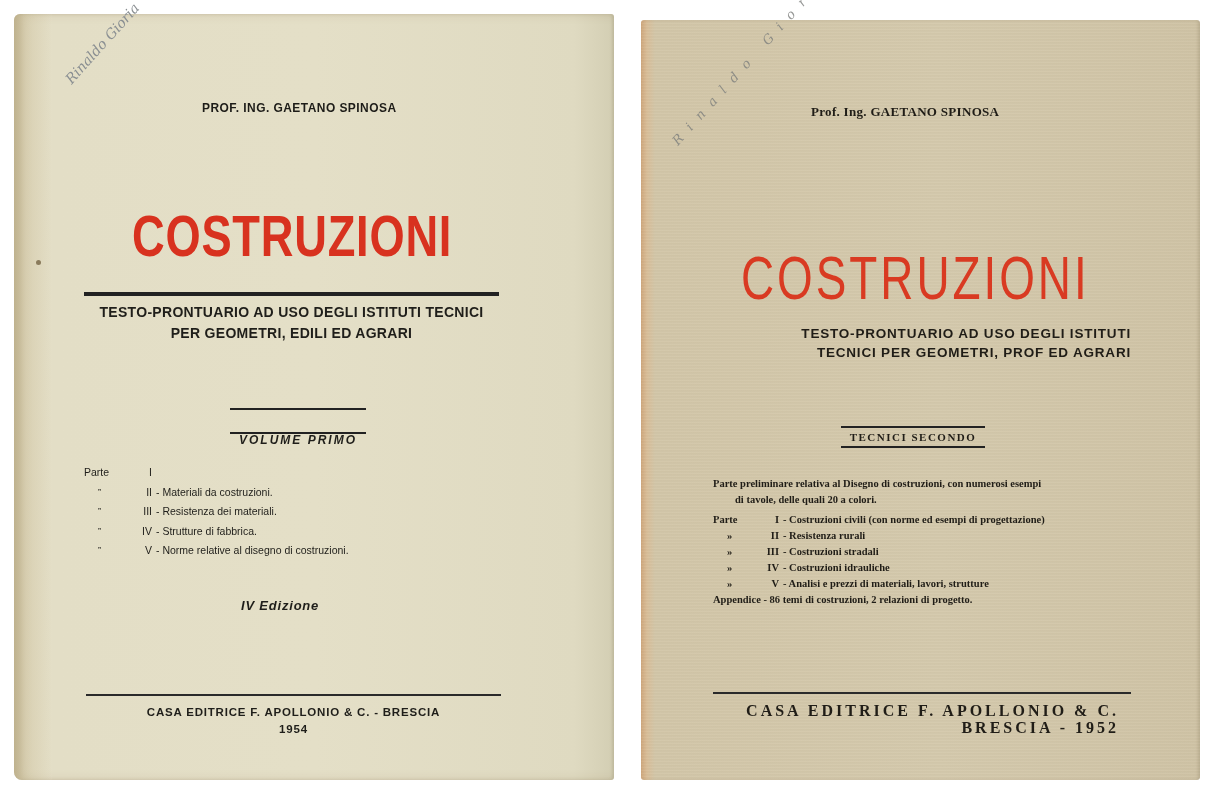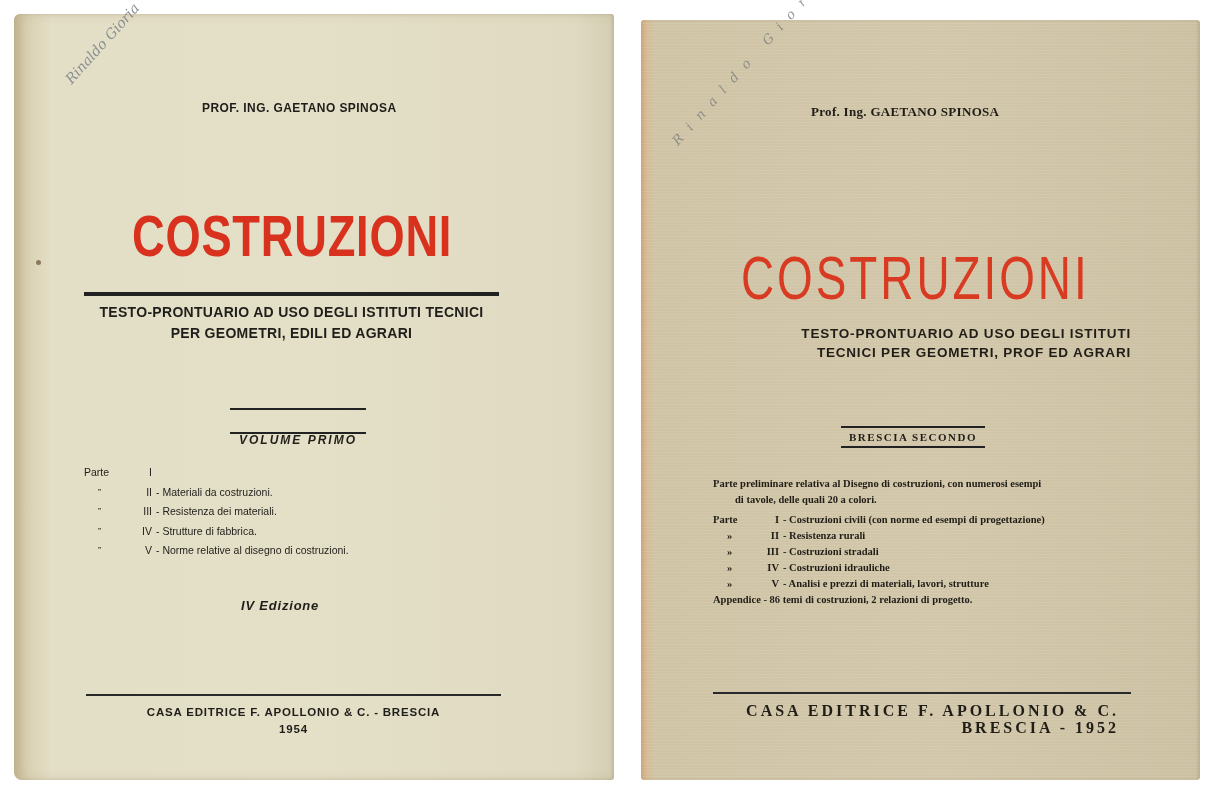--- a/index.html
+++ b/index.html
@@ -137,21 +137,21 @@
 
 <div class="book" id="book2">
   <div class="signature">Rinaldo Gioria</div>
   <div class="author">Prof. Ing. GAETANO SPINOSA</div>
   <div class="title">COSTRUZIONI</div>
   <div class="subtitle">
     <div>TESTO-PRONTUARIO AD USO DEGLI ISTITUTI</div>
     <div>TECNICI PER GEOMETRI, PROF ED AGRARI</div>
   </div>
   <div class="vol-rule" style="top:406px"></div>
-  <div class="vol">BRESCIA SECONDO</div>
+  <div class="vol">TECNICI SECONDO</div>
   <div class="vol-rule" style="top:426px"></div>
   <div class="parts">
     <div class="row">Parte preliminare relativa al Disegno di costruzioni, con numerosi esempi</div>
     <div class="row indent">di tavole, delle quali 20 a colori.</div>
     <div class="row" style="margin-top:4px">
       <span class="lead">Parte</span>
       <span class="num">I</span>
       <span>- Costruzioni civili (con norme ed esempi di progettazione)</span>
     </div>
     <div class="row">

